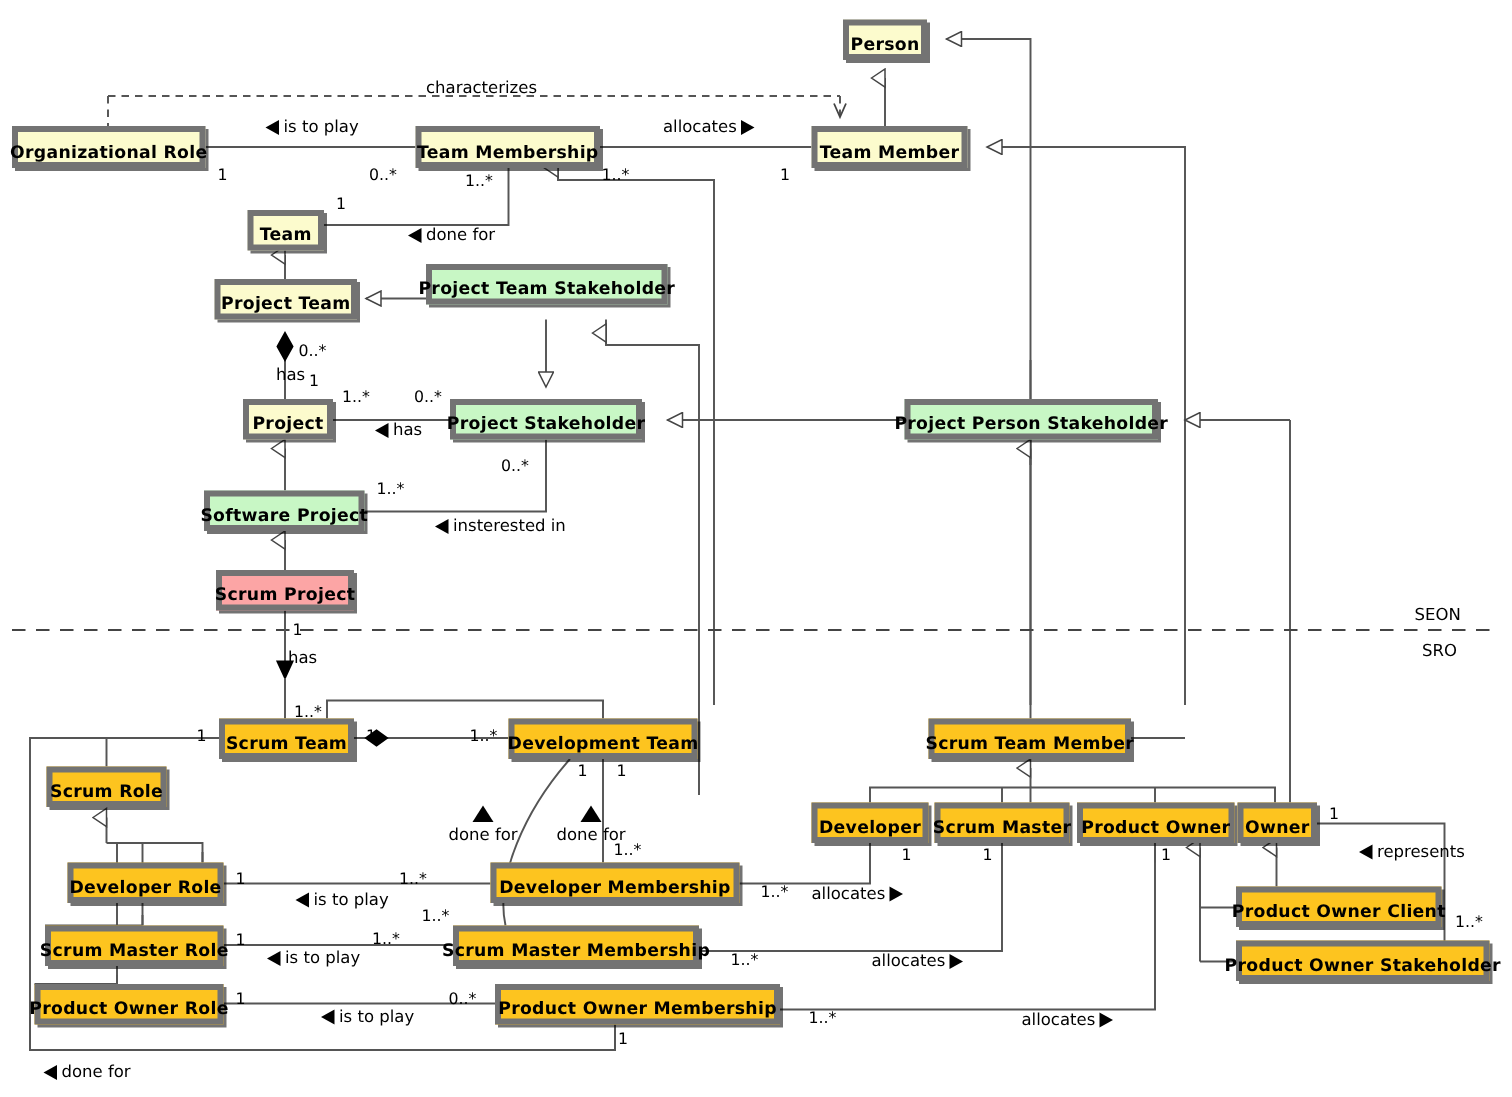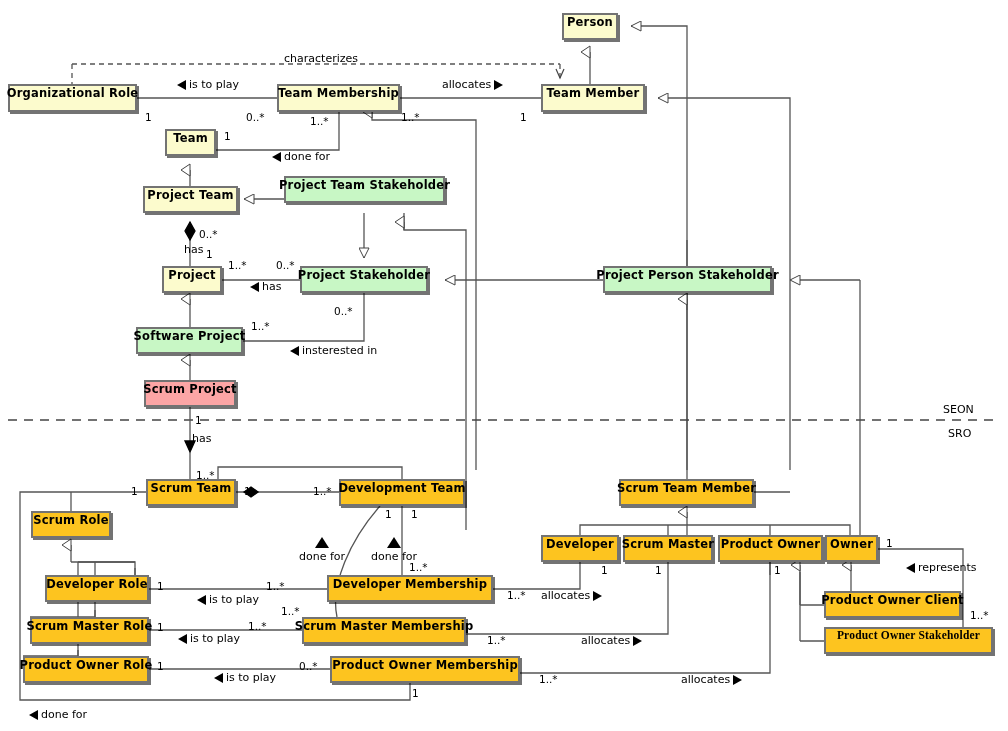--- a/index.html
+++ b/index.html
@@ -6,22 +6,22 @@
   html,body{margin:0;padding:0;background:#ffffff;}
   body{
     font-family:"DejaVu Sans","Liberation Sans",sans-serif;
     width:1008px;height:731px;overflow:hidden;position:relative;
   }
   #diagram{position:relative;width:1008px;height:731px;}
   svg.edges{position:absolute;left:0;top:0;width:1008px;height:731px;}
   .node{
     position:absolute;
     box-sizing:border-box;
-    border:2px solid #737373;
-    display:flex;align-items:flex-start;justify-content:center;
+    border:4px solid #737373;
+    display:flex;align-items:flex-end;justify-content:center;
     font-weight:bold;
     font-size:11.5px;
     color:#000000;
     letter-spacing:0.2px;
     box-shadow:2px 2px 0 rgba(0,0,0,0.55);
     white-space:nowrap;
     z-index:5;
   }
   .n-yellow{background:#fcfbcd;}
   .n-green {background:#c8f7c5;}
@@ -191,21 +191,21 @@
       </div>
       <div class="node n-yellow" style="left: 277px; top: 84px; width: 123px; height: 28px;">
         <span>Team Membership</span>
       </div>
       <div class="node n-yellow" style="left: 541px; top: 84px; width: 104px; height: 28px;">
         <span>Team Member</span>
       </div>
       <div class="node n-yellow" style="left: 562px; top: 13px; width: 56px; height: 27px;">
         <span>Person</span>
       </div>
-      <div class="node n-yellow" style="left: 165px; top: 129px; width: 51px; height: 27px;">
+      <div class="node n-yellow" style="left: 165px; top: 140px; width: 51px; height: 27px;">
         <span>Team</span>
       </div>
       <div class="node n-yellow" style="left: 143px; top: 186px; width: 95px; height: 27px;">
         <span>Project Team</span>
       </div>
       <div class="node n-green" style="left: 284px; top: 176px; width: 161px; height: 27px;">
         <span>Project Team Stakeholder</span>
       </div>
       <div class="node n-yellow" style="left: 162px; top: 266px; width: 60px; height: 27px;">
         <span>Project</span>
@@ -254,21 +254,21 @@
       </div>
       <div class="node n-orange" style="left: 824px; top: 591px; width: 137px; height: 27px;">
         <span>Product Owner Client</span>
       </div>
       <div class="node n-orange" style="left: 30px; top: 617px; width: 119px; height: 27px;">
         <span>Scrum Master Role</span>
       </div>
       <div class="node n-orange" style="left: 302px; top: 617px; width: 164px; height: 27px;">
         <span>Scrum Master Membership</span>
       </div>
-      <div class="node n-orange" style="left: 824px; top: 627px; width: 169px; height: 27px; font-family: Liberation Serif, serif;">
+      <div class="node n-orange" style="left: 824px; top: 627px; width: 169px; height: 27px;">
         <span>Product Owner Stakeholder</span>
       </div>
       <div class="node n-orange" style="left: 23px; top: 656px; width: 126px; height: 27px;">
         <span>Product Owner Role</span>
       </div>
       <div class="node n-orange" style="left: 330px; top: 656px; width: 190px; height: 27px;">
         <span>Product Owner Membership</span>
       </div>
     </div>
 

